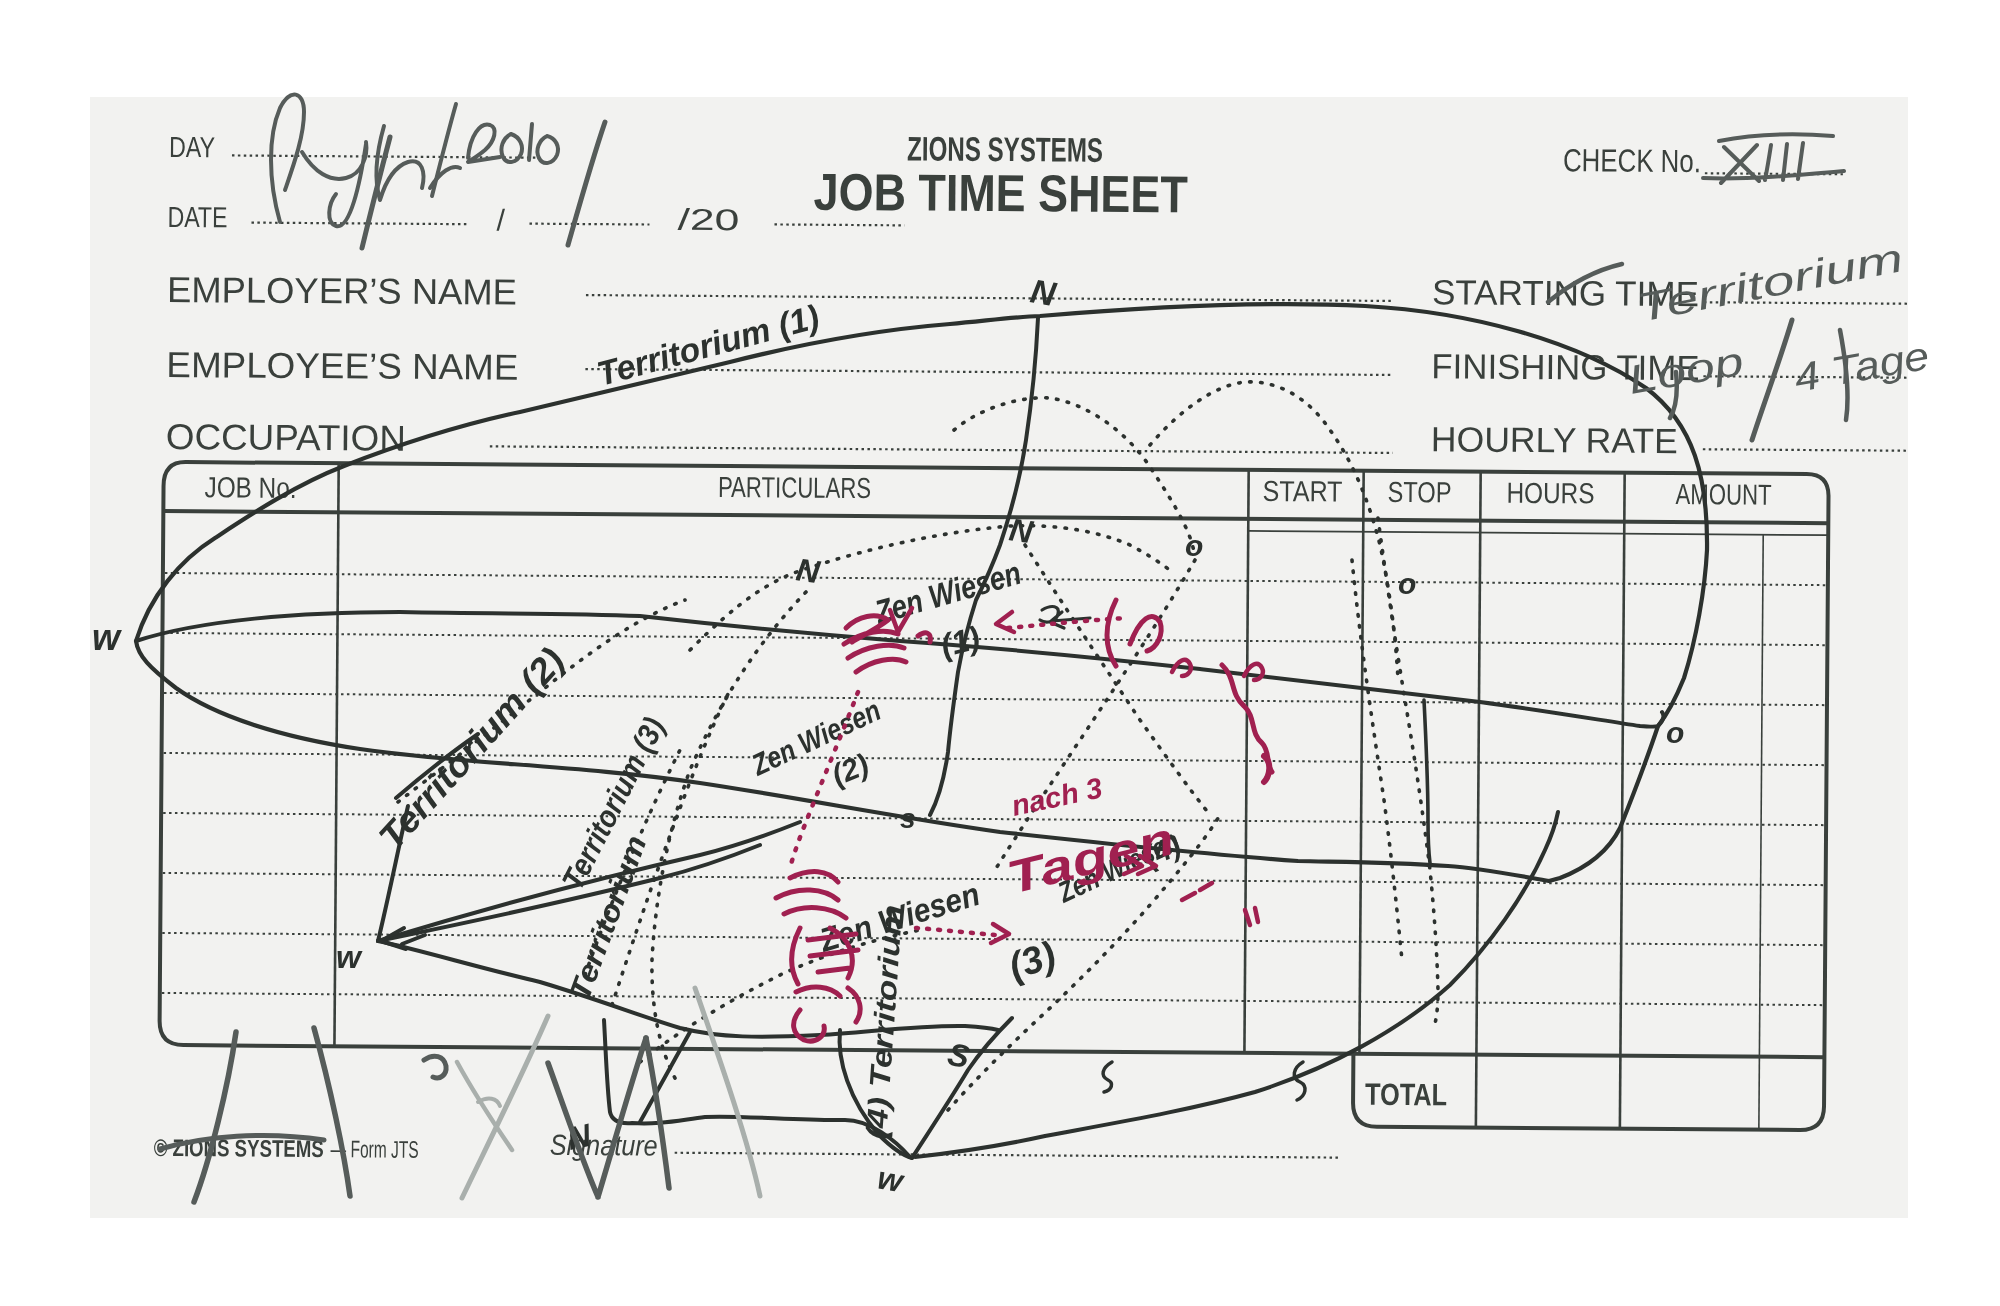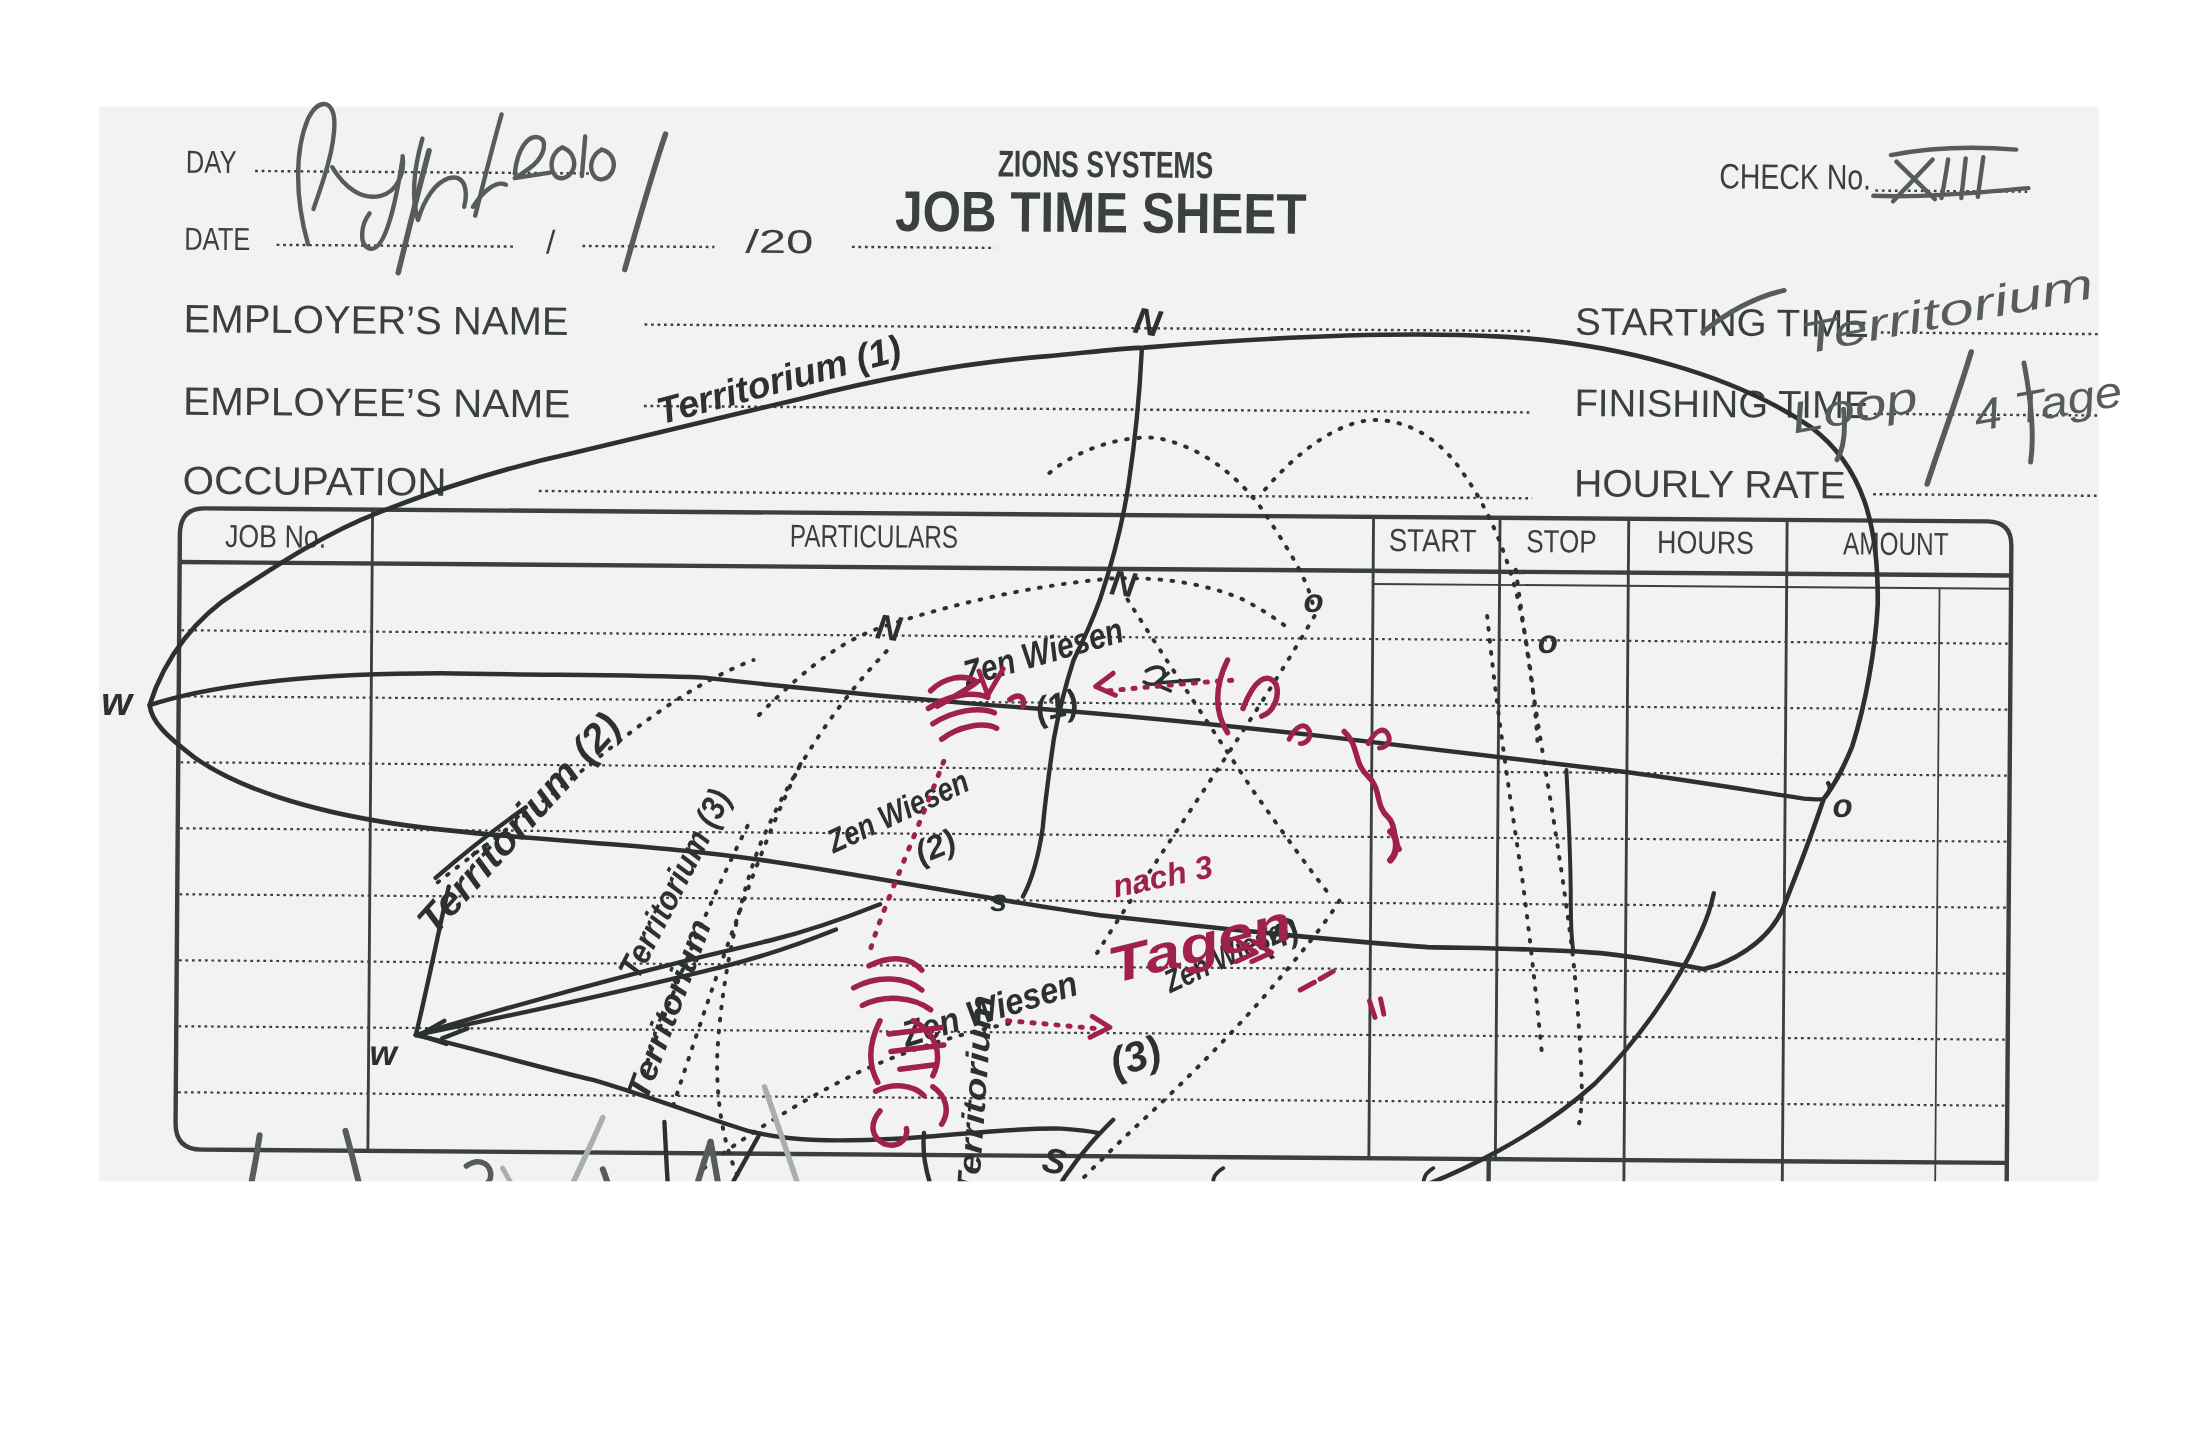--- a/index.html
+++ b/index.html
@@ -1,16 +1,16 @@
 <!DOCTYPE html>
 <html><head>
 <meta charset="utf-8">
 <style>
 html,body{margin:0;padding:0;background:#ffffff;}
-#stage{position:relative;width:2000px;height:1074px;background:#ffffff;overflow:hidden;font-family:"Liberation Sans",sans-serif;}
+#stage{position:relative;width:2000px;height:1306px;background:#ffffff;overflow:hidden;font-family:"Liberation Sans",sans-serif;}
 #paper{position:absolute;left:90px;top:97px;width:1818px;height:1121px;background:#f2f2f0;}
 #formlayer{position:absolute;left:0;top:0;width:2000px;height:1306px;transform:rotate(0.42deg);transform-origin:170px 150px;}
 #sketchlayer{position:absolute;left:0;top:0;width:2000px;height:1306px;}
 </style>
 </head>
 <body>
 <div id="stage">
 
 <div id="paper"></div>
 

